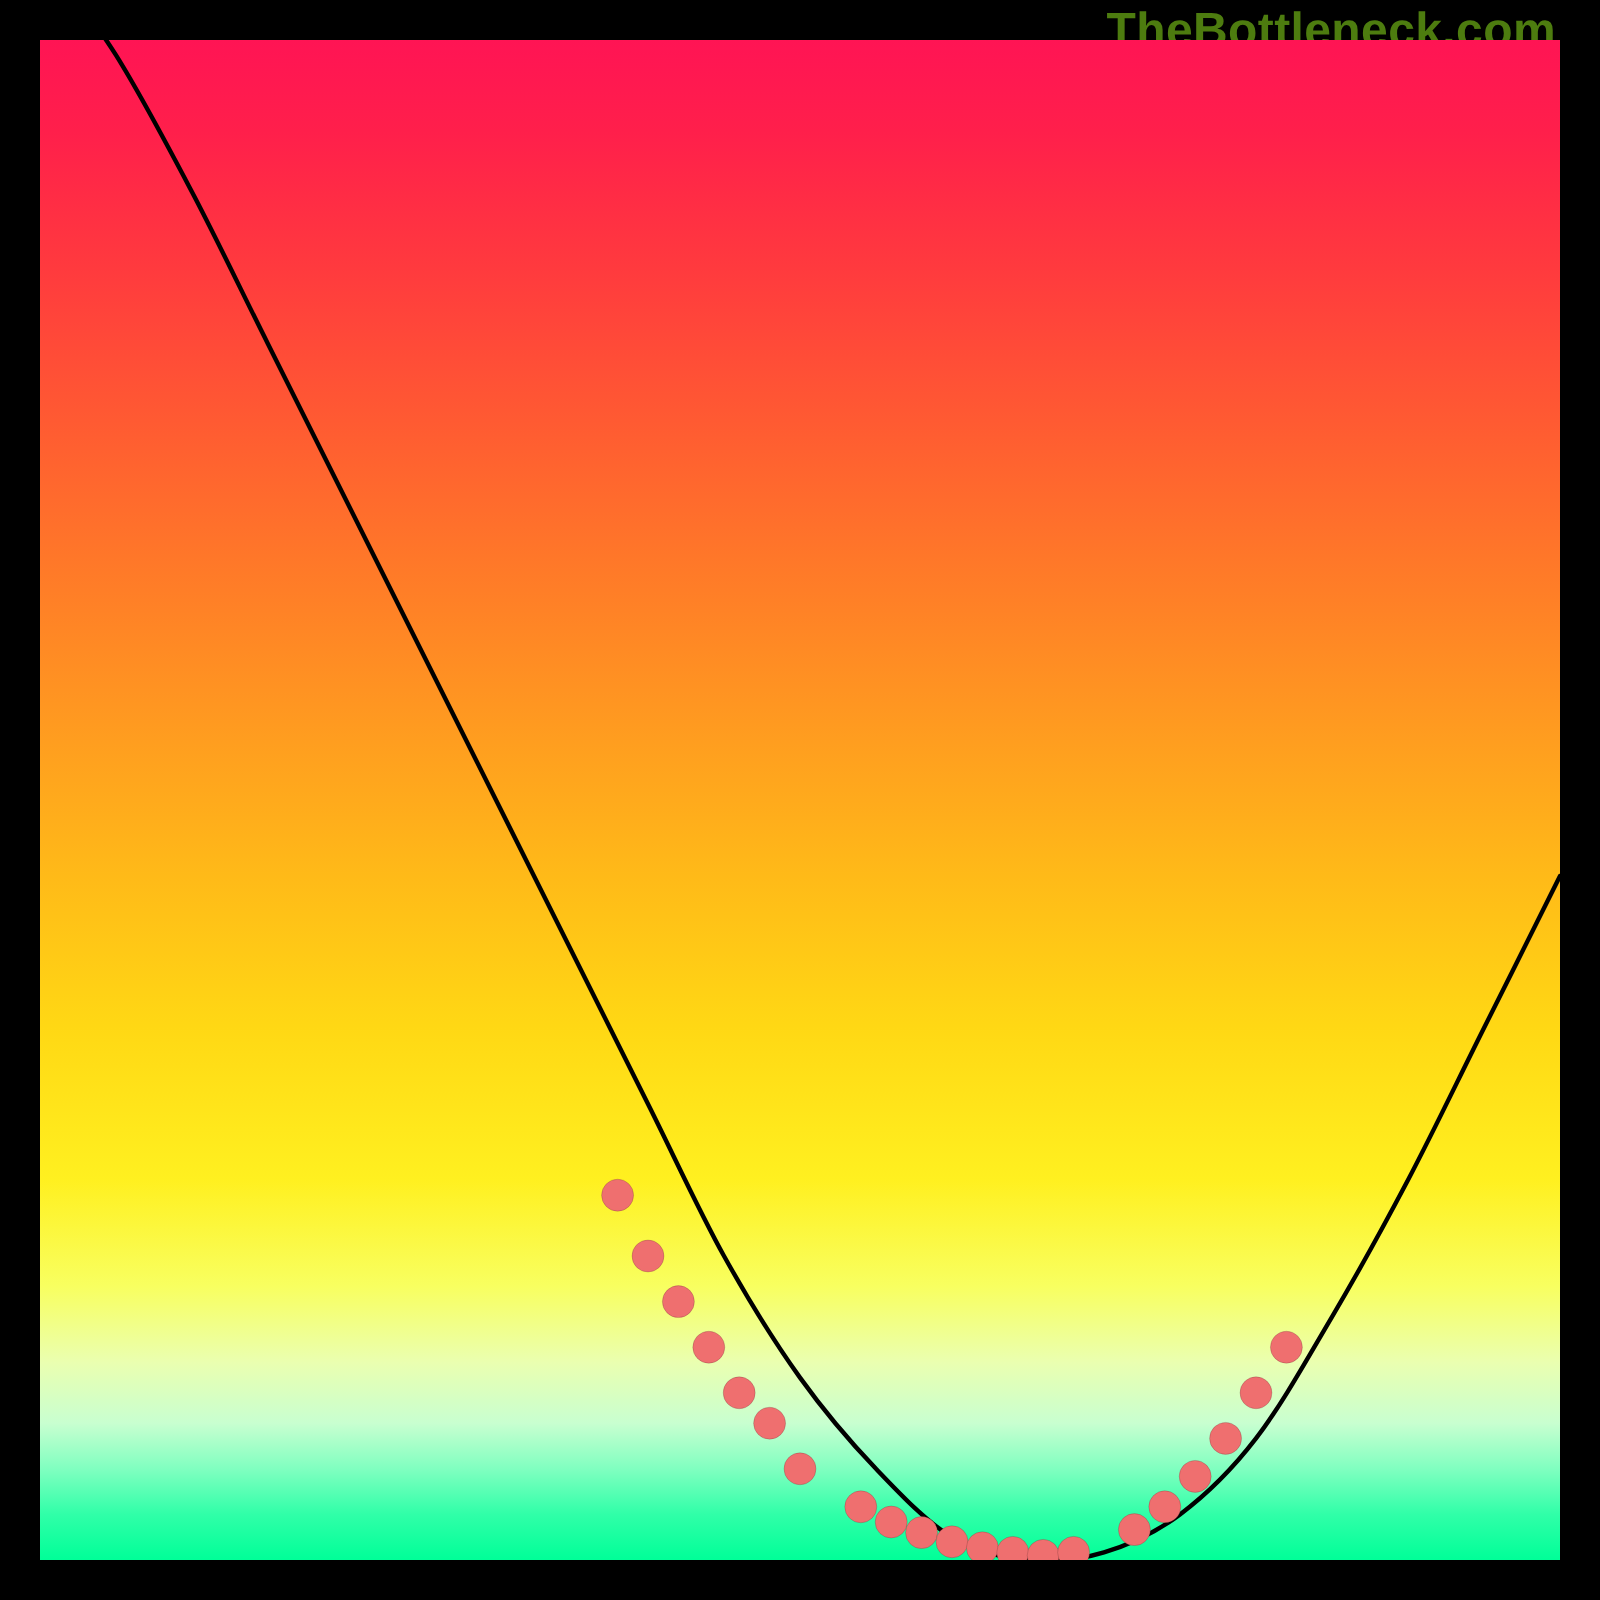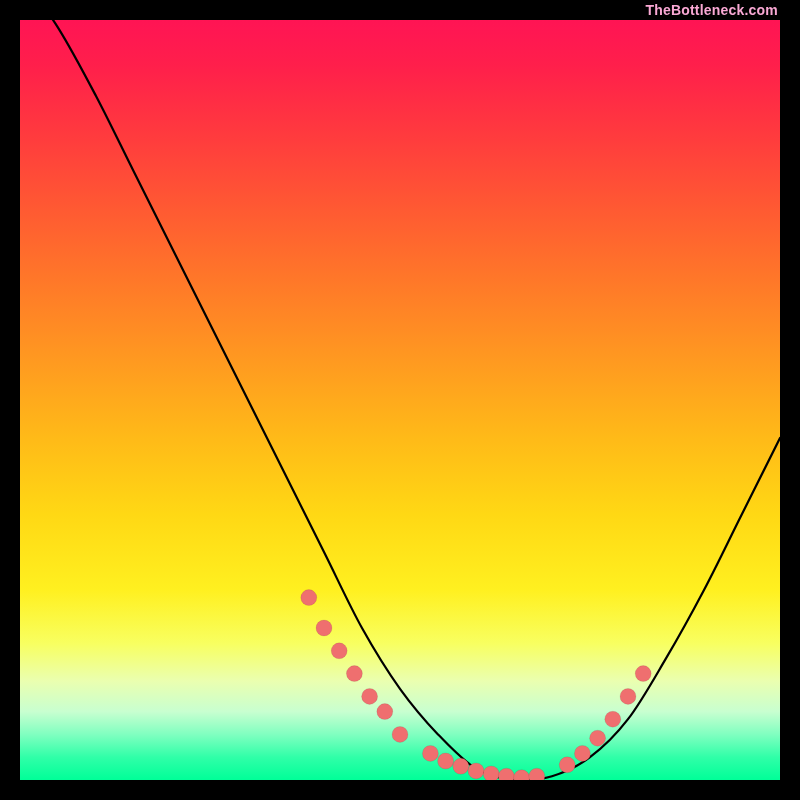--- a/index.html
+++ b/index.html
@@ -31,23 +31,23 @@
       #c8ffd0 91%,
       #80ffc0 94%,
       #30ffa8 97%,
       #00ff98 100%);
   }
   .watermark {
     position: absolute;
     top: 2px;
     right: 22px;
     font-family: Arial, Helvetica, sans-serif;
-    font-size: 14px;
+    font-size: 24px;
     font-weight: bold;
-    color: #f9a8d4;
+    color: #4d7c0f;
     letter-spacing: 0.2px;
     user-select: none;
   }
   svg.curve {
     position: absolute;
     left: 0;
     top: 0;
     width: 760px;
     height: 760px;
   }

